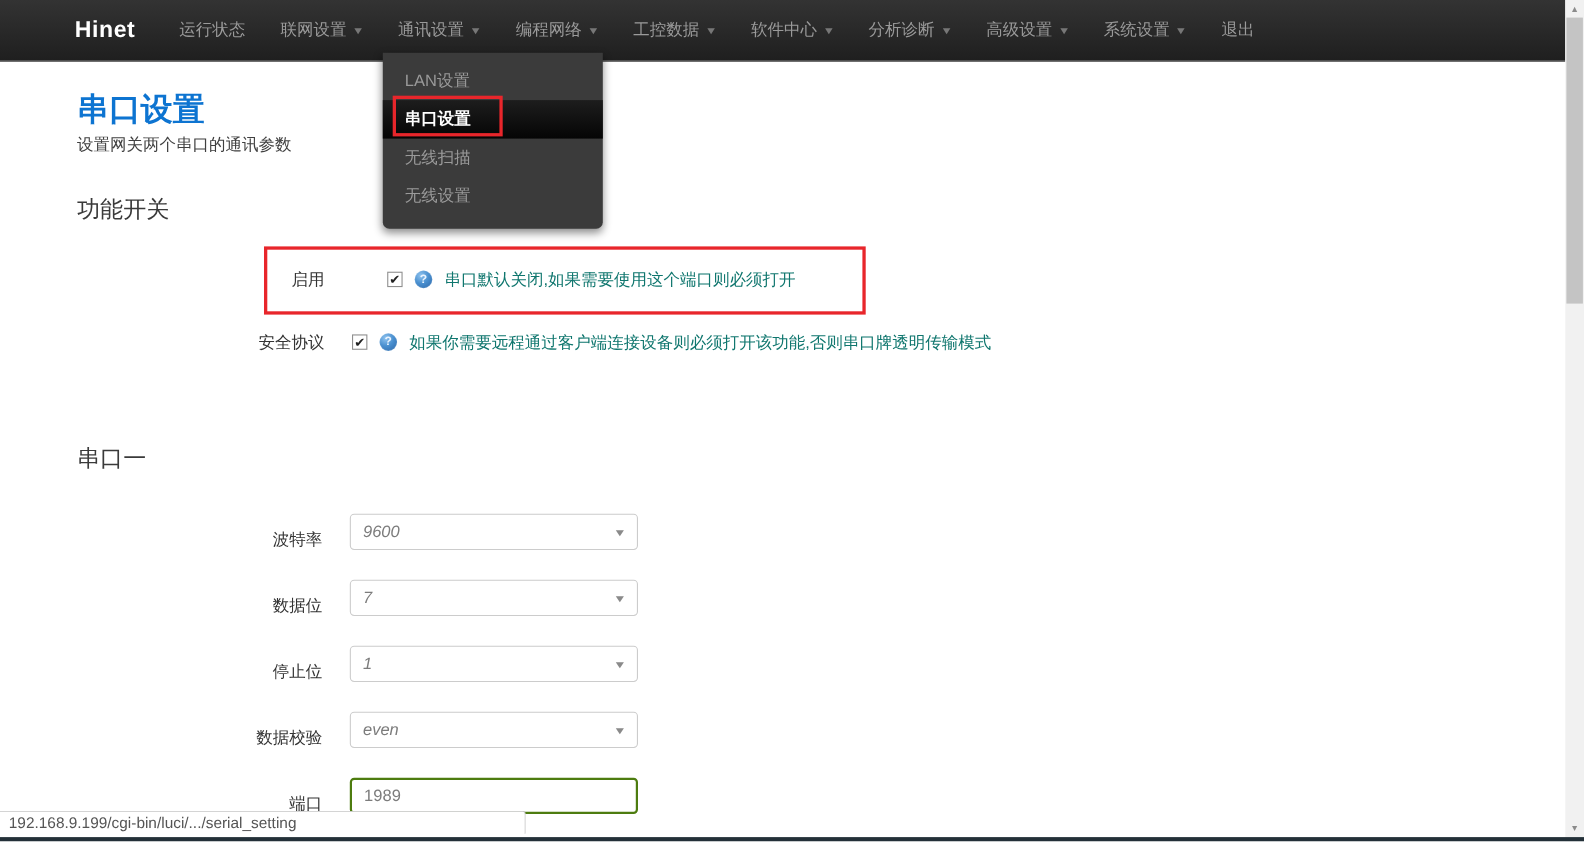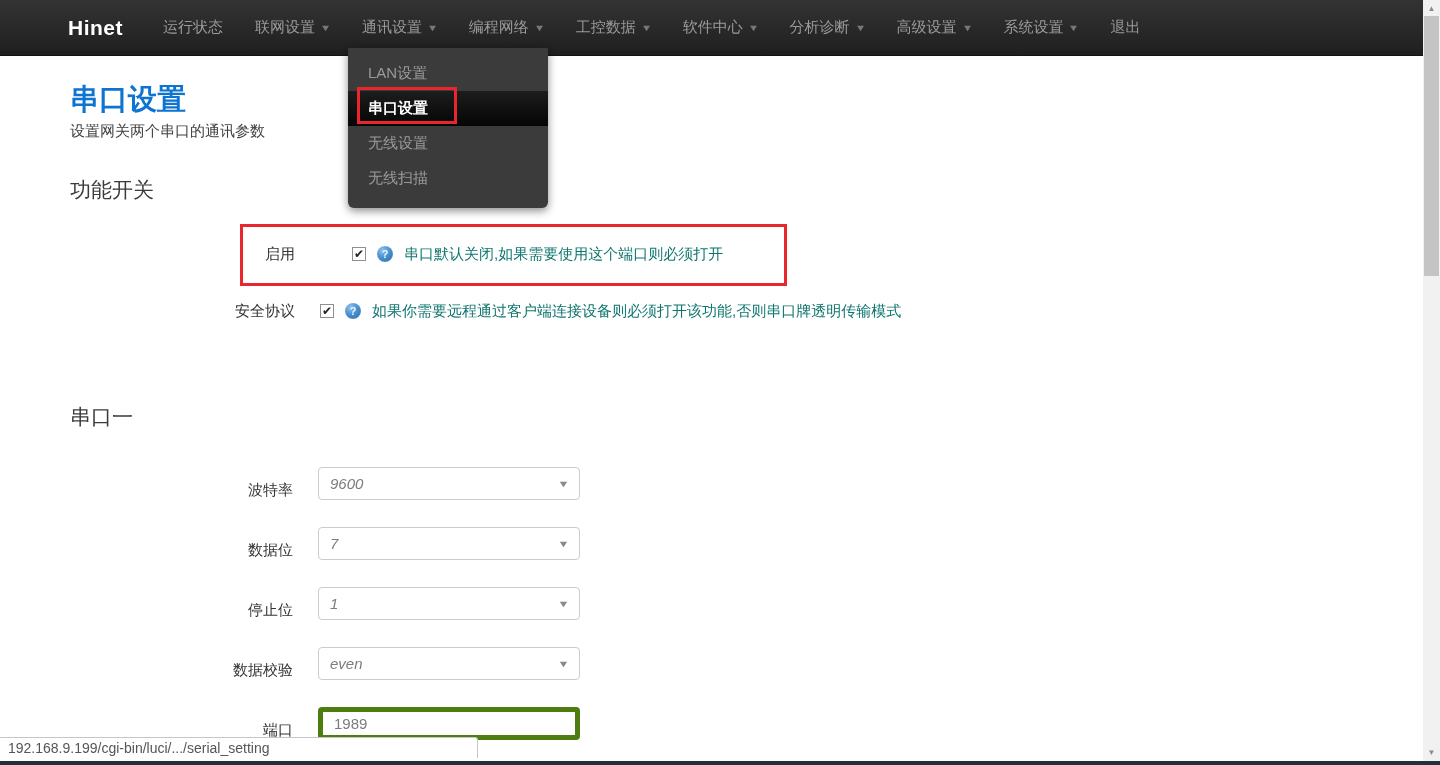--- a/index.html
+++ b/index.html
@@ -49,21 +49,21 @@
   .help-text { font-size:15px; color:#0f766e; white-space:nowrap; }
 
   
   .form-row { position:absolute; left:68px; height:34px; display:flex; align-items:flex-end; }
   .select-box { margin-left:25px; width:262px; height:33px; background:#fff;
                 border:1px solid #ccc; border-radius:4px;
                 display:flex; align-items:center; justify-content:space-between;
                 padding:0 11px; color:#7c7c7c; font-size:15px; cursor:pointer;font-style:italic; }
   .select-arrow { font-size:9px; color:#8a8a8a; transform:scaleX(1.4); }
   .text-input { margin-left:25px; width:262px; height:33px; background:#fff;
-                border:5px solid #4d7c0f; border-radius:4px; padding:0 11px;
+                border:2px solid #4d7c0f; border-radius:4px; padding:0 11px;
                 color:#7c7c7c; font-size:15px; font-family:inherit; outline:none; }
 
   
   .status-tooltip { position:absolute; left:0; top:737px; width:478px; height:21px;
                     background:#fff; border:1px solid #c6c6c6; border-left:none; border-bottom:none;
                     border-top-right-radius:3px; display:flex; align-items:center;
                     padding-left:8px; font-size:14px; color:#555; z-index:7; }
 
   
   .taskbar-edge { position:absolute; left:0; bottom:0; width:1440px; height:4px;
@@ -123,22 +123,22 @@
       <span class="nav-caret">▼</span>
     </div>
     <div class="nav-item">
       <span>退出</span>
     </div>
   </div>
 
   <div class="dropdown">
     <div class="dd-item">LAN设置</div>
     <div class="dd-item active">串口设置</div>
+    <div class="dd-item">无线扫描</div>
     <div class="dd-item">无线设置</div>
-    <div class="dd-item">无线扫描</div>
   </div>
 
   <div class="red-box dd"></div>
   <div class="red-box enable"></div>
 
   <div class="page-title">串口设置</div>
   <div class="page-subtitle">设置网关两个串口的通讯参数</div>
 
   <div class="section-heading" style="top:176px;">功能开关</div>
 

